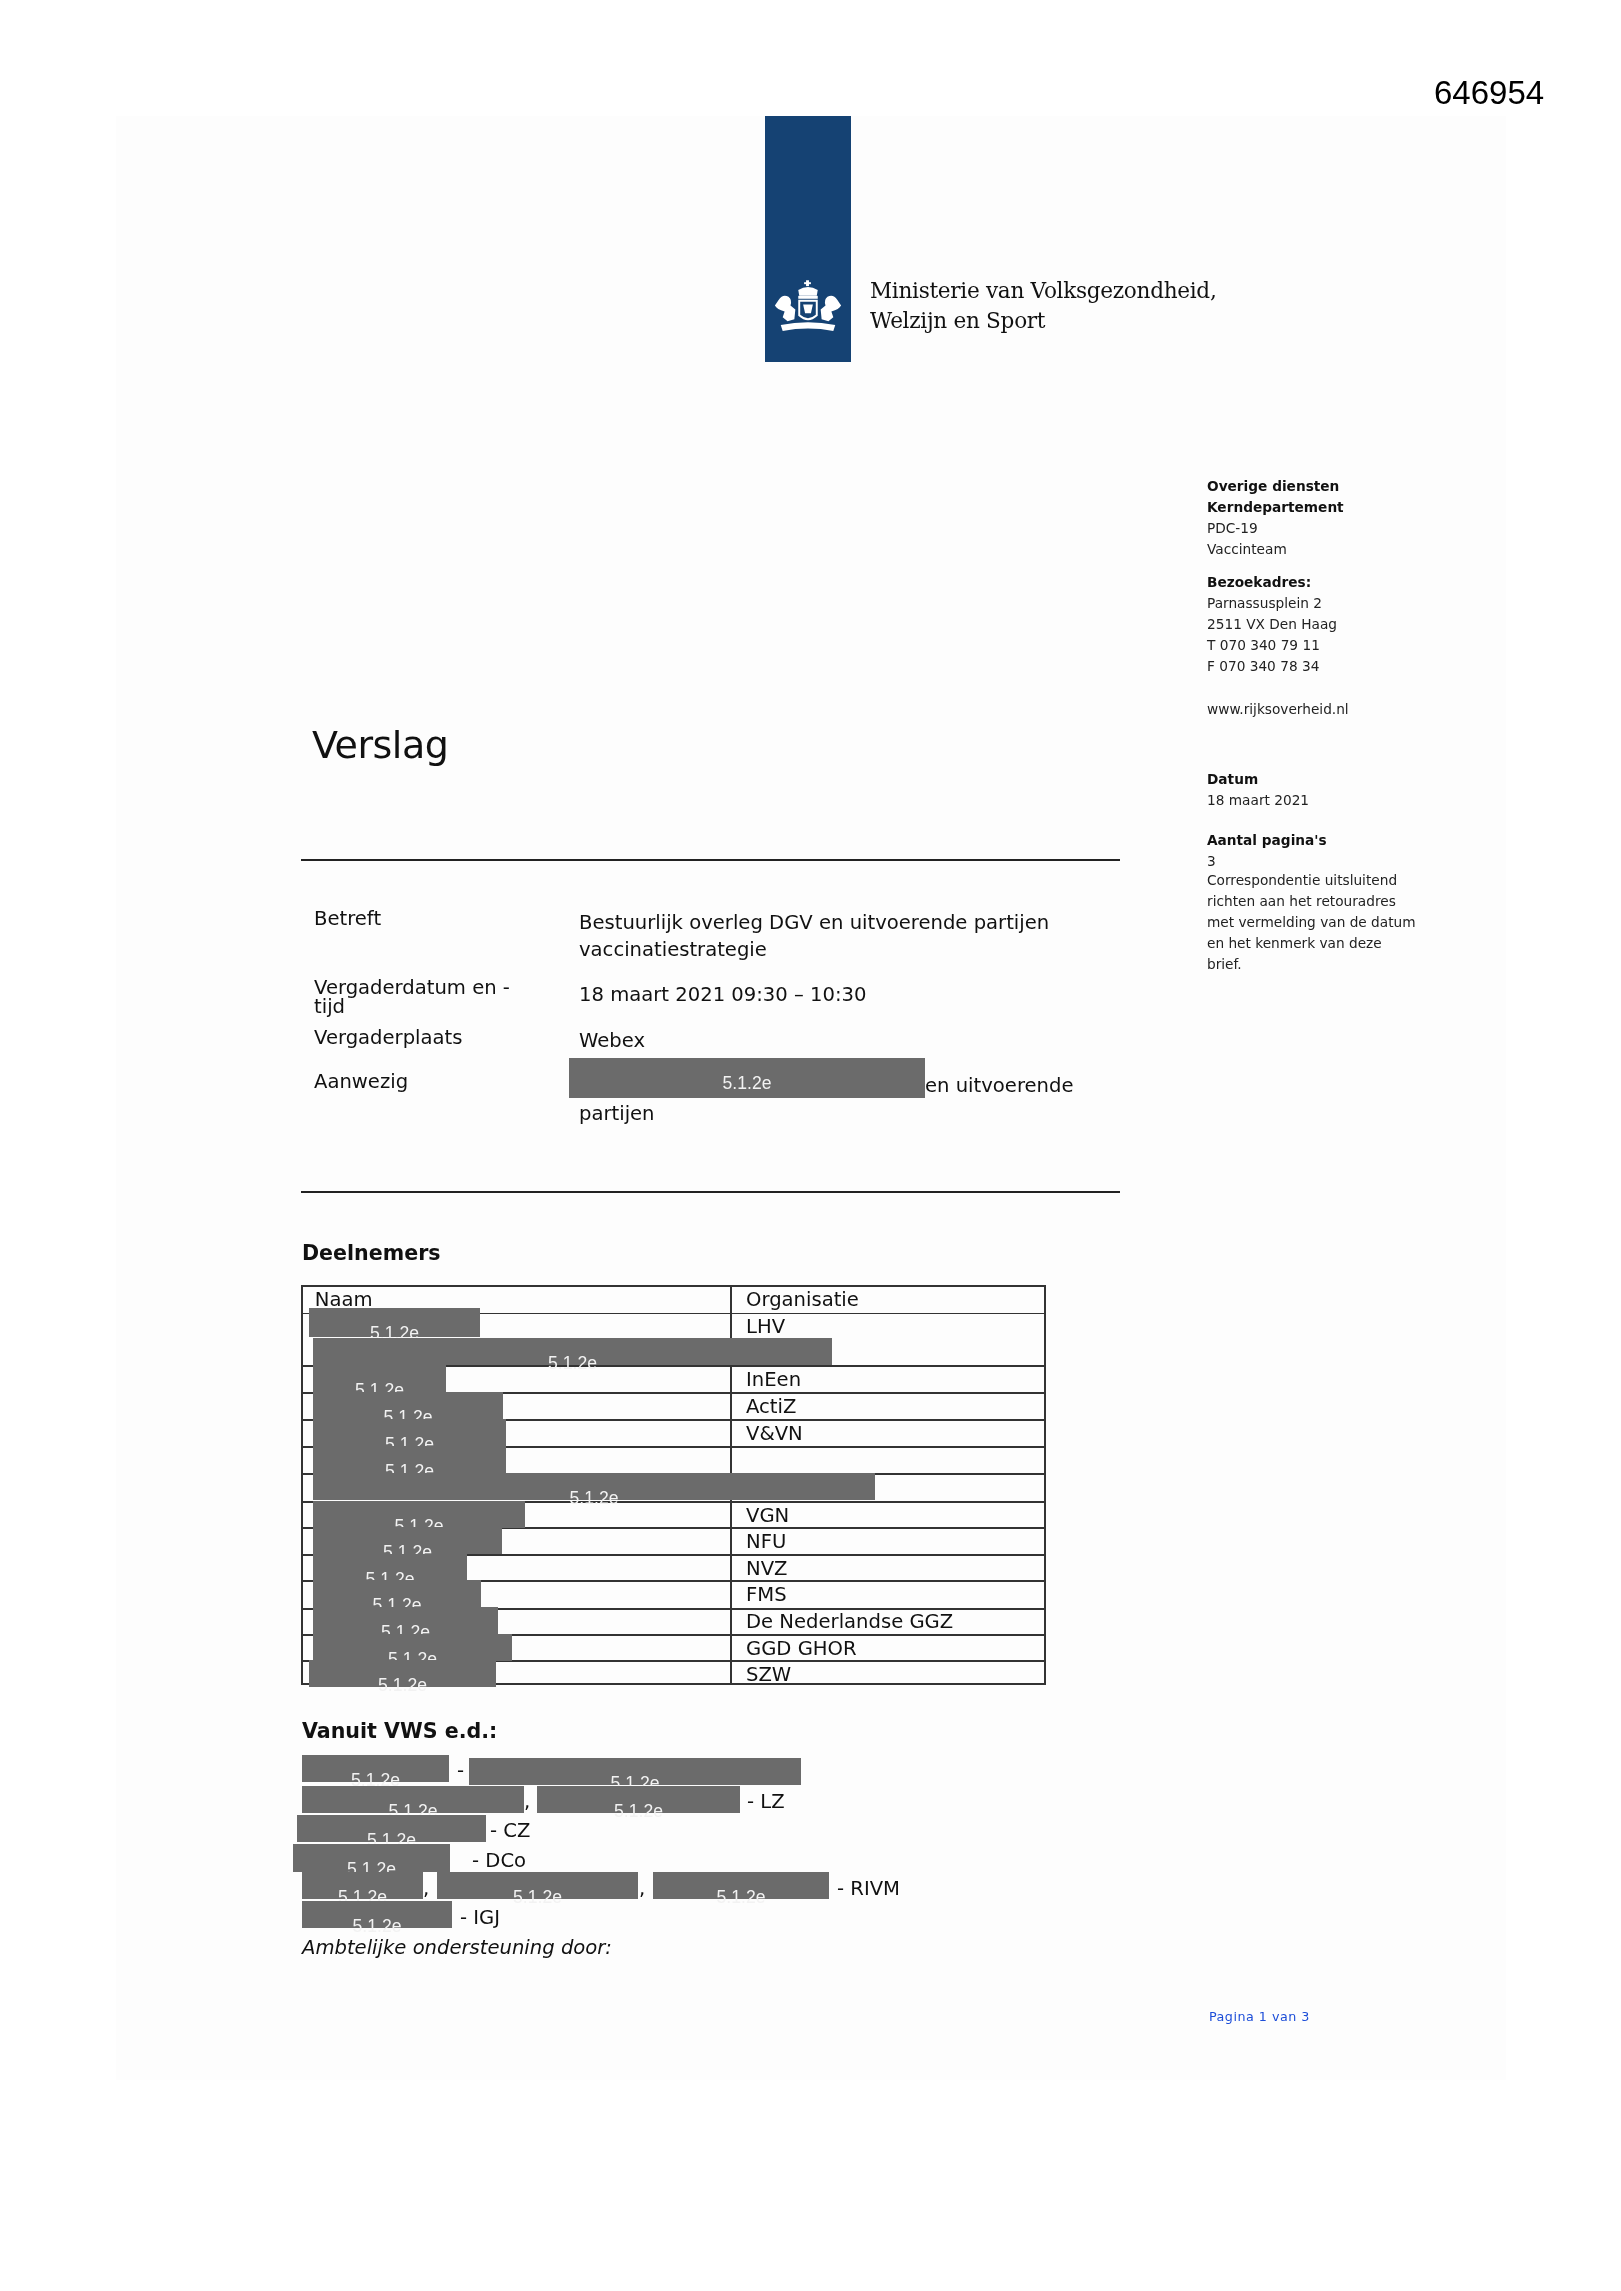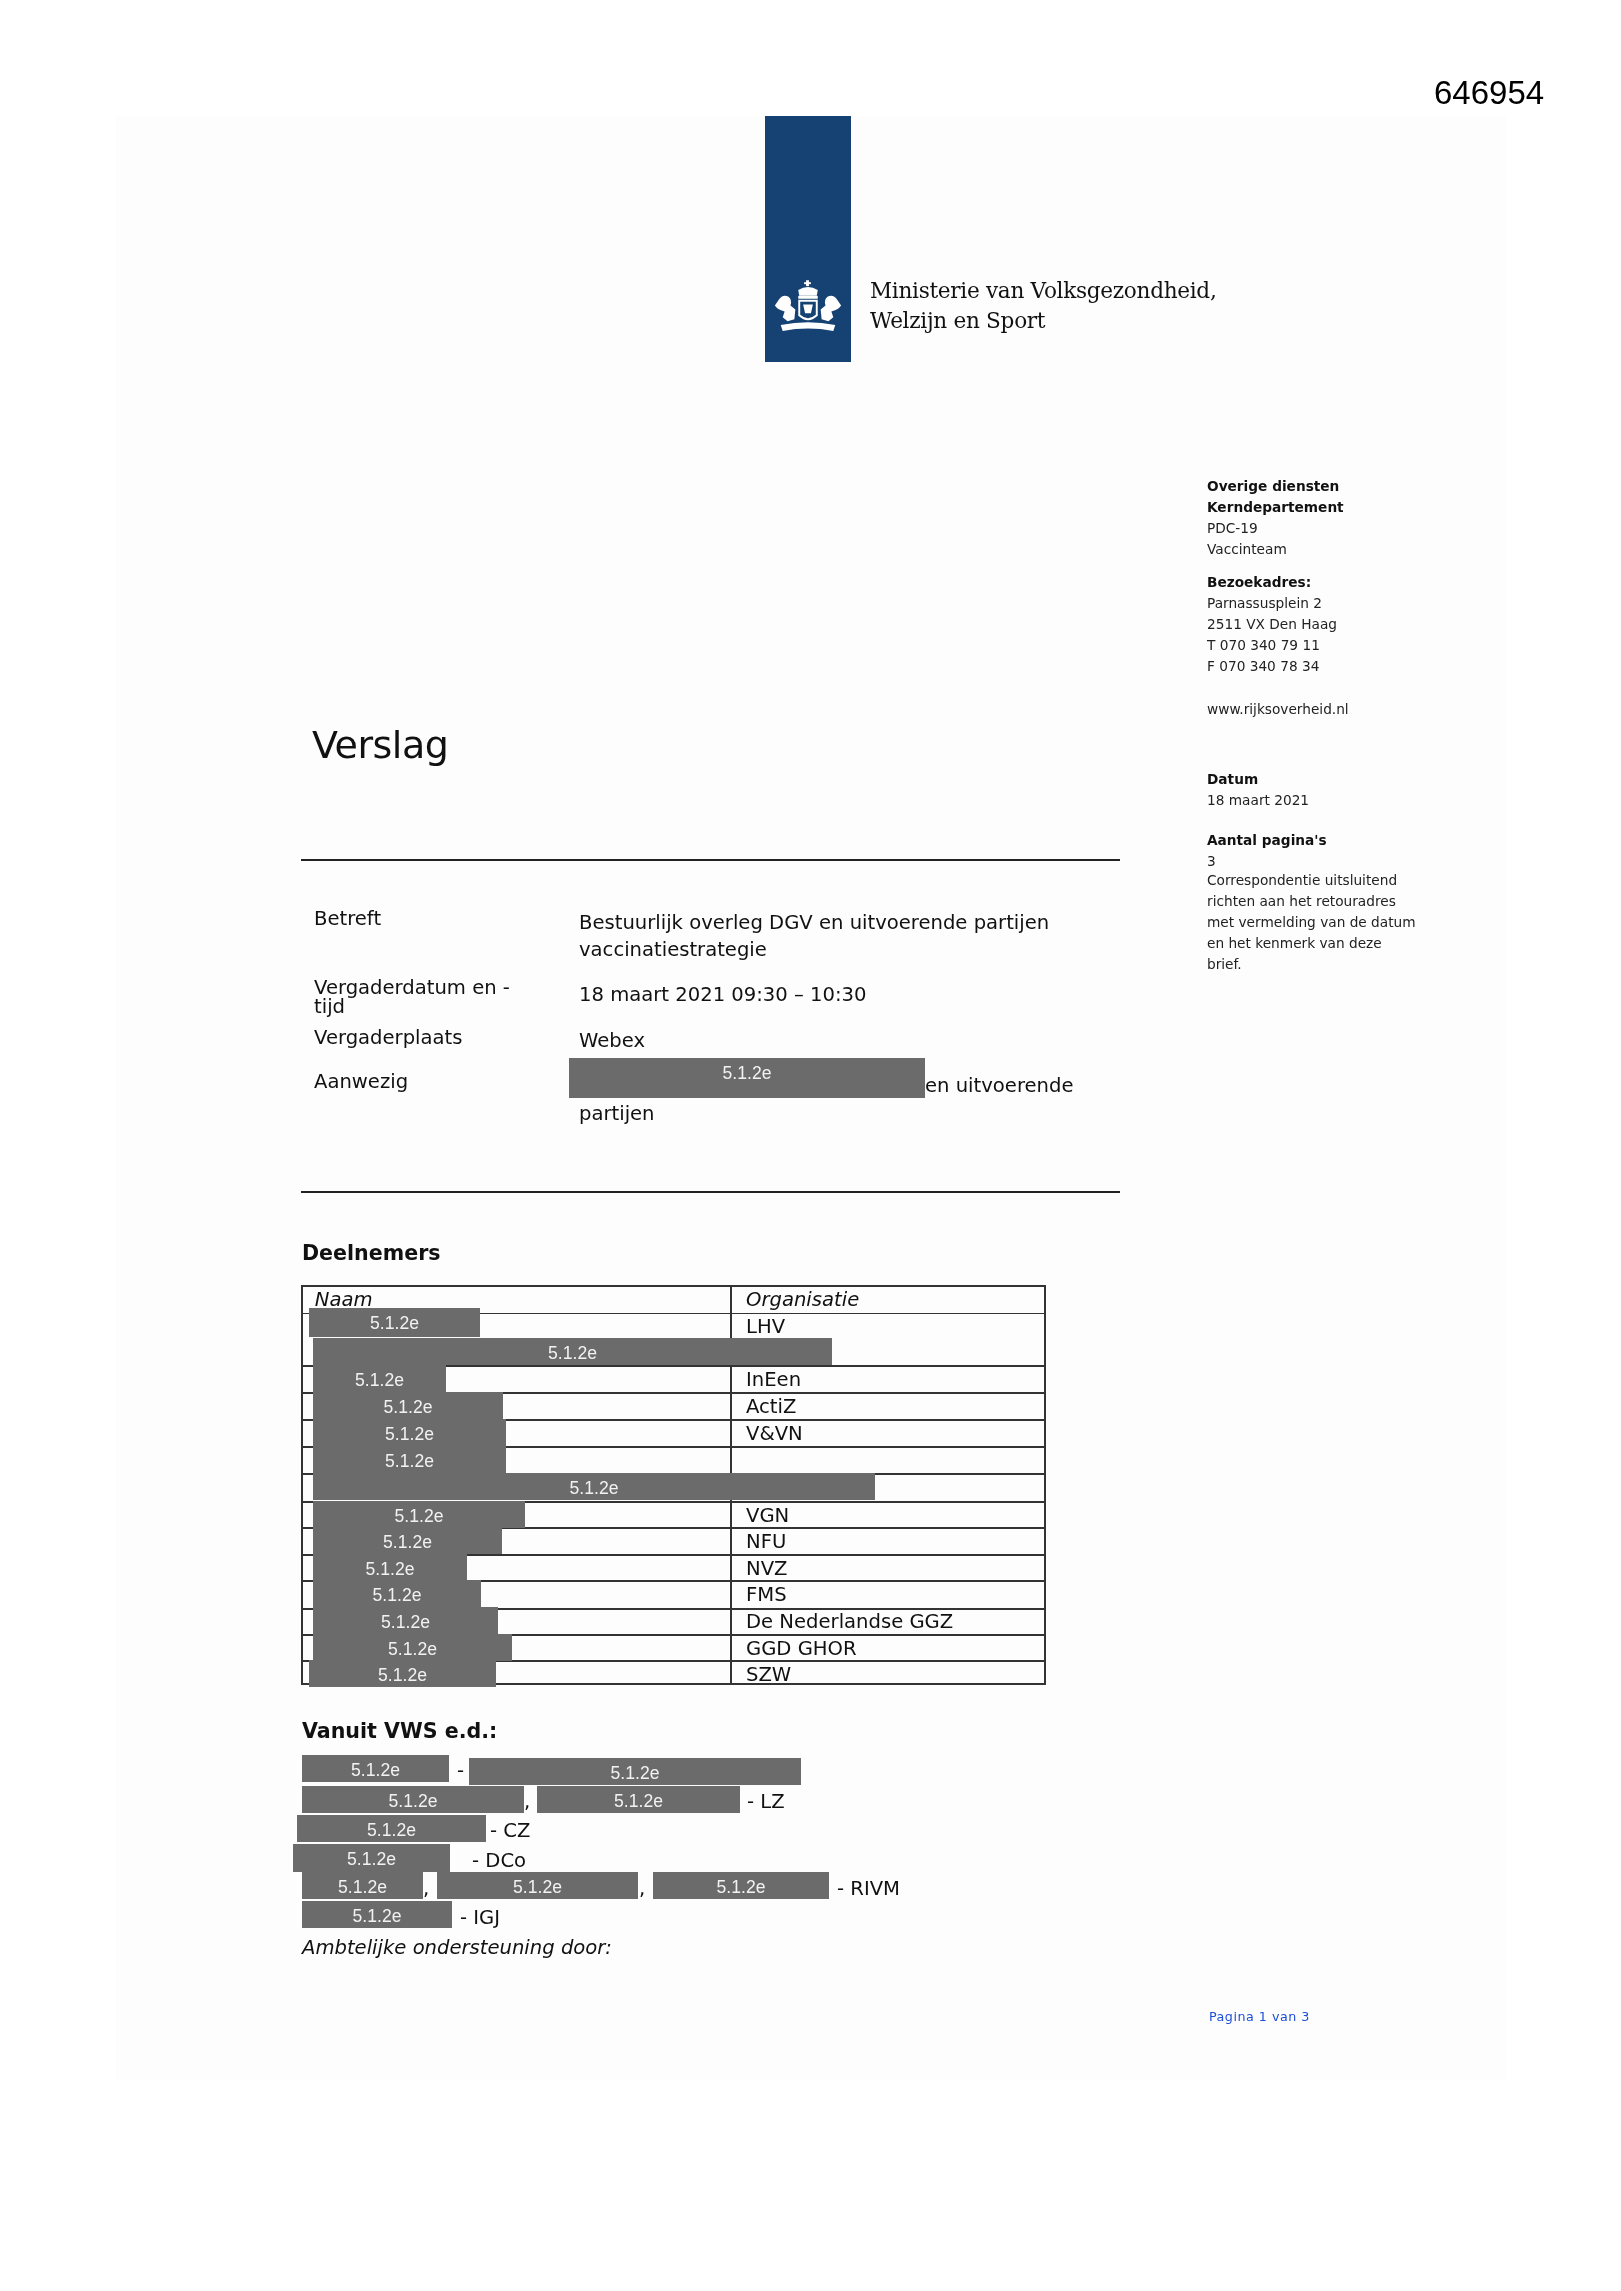--- a/index.html
+++ b/index.html
@@ -36,35 +36,35 @@
       position: absolute; left: 300px; top: 723px;
       font-family: "DejaVu Sans", sans-serif; font-size: 38px; color: #111; letter-spacing: -0.5px; margin-left: 12px;
     }
     .hr { position: absolute; left: 301px; width: 819px; height: 2px; background: #222; }
     .meta-label, .meta-value {
       position: absolute; font-family: "DejaVu Sans", sans-serif; font-size: 19.6px; color: #111; line-height: 27.4px;
     }
     .redact {
       position: absolute; background: #6b6b6b; color: #f2f2f2;
       font-family: "Liberation Sans", sans-serif; font-size: 17.6px;
-      display: flex; align-items: flex-start; justify-content: center; padding-top: 5px; box-sizing: border-box;
+      display: flex; align-items: flex-start; justify-content: center; padding-top: 15px; box-sizing: border-box;
     }
     .section-heading {
       position: absolute; left: 302px; font-weight: bold; font-size: 20.6px; color: #111;
     }
     .ptable {
       position: absolute; left: 301px; top: 1285px; width: 745px; height: 400px;
       border: 2px solid #333; box-sizing: border-box;
     }
     .ptable .col-div { position: absolute; left: 427px; top: 0; bottom: 0; width: 1.5px; background: #333; }
     .ptable .row-line { position: absolute; left: 0; right: 0; height: 1.5px; background: #333; }
     .ptable .cell {
       position: absolute; font-family: "DejaVu Sans", sans-serif; font-size: 19.6px; color: #111; line-height: 23.5px;
     }
-    .ptable .hdr { font-style: italic; }
+    .ptable .hdr { }
     .vws-line {
       position: absolute; font-family: "DejaVu Sans", sans-serif; font-size: 19.6px; color: #111;
     }
     .footer {
       position: absolute; left: 1209px; top: 2009px; font-size: 12.7px; color: #1d4ed8; letter-spacing: 0.5px;
     }
   </style>
 </head>
 <body>
 

